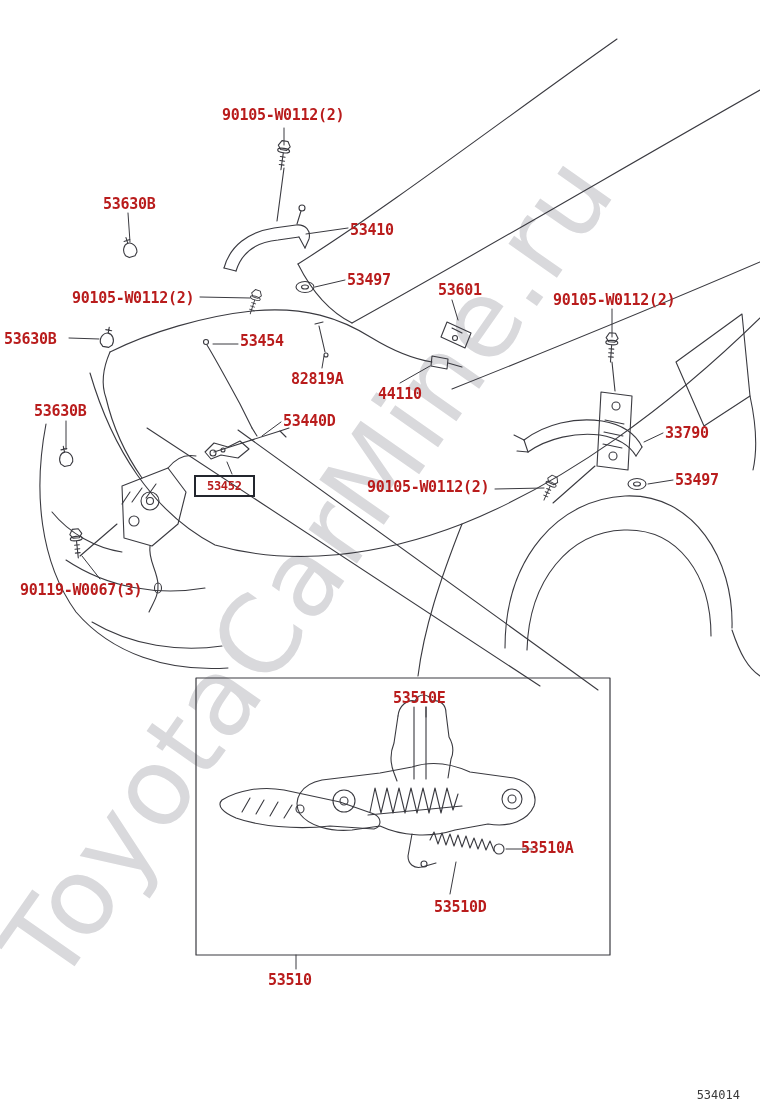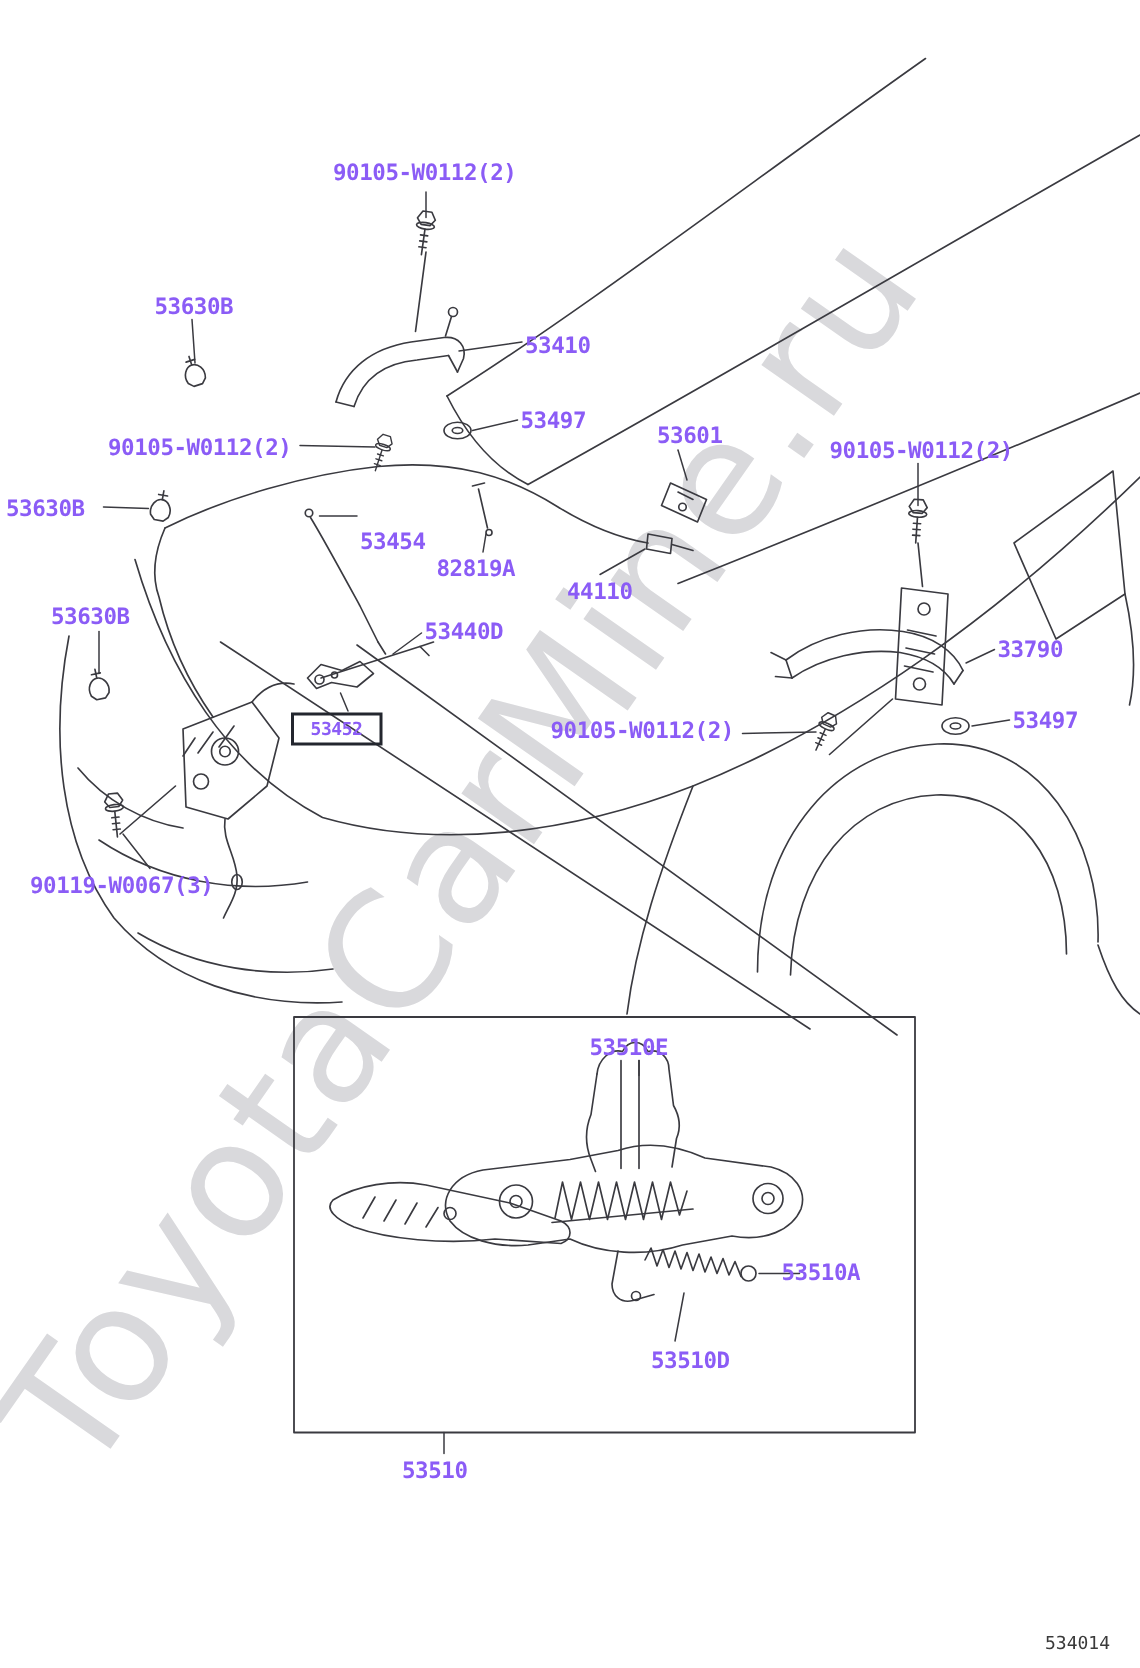--- a/index.html
+++ b/index.html
@@ -30,21 +30,21 @@
     position: absolute;
     left: 0; top: 0;
     width: 760px; height: 1112px;
     z-index: 2;
   }
   .label {
     position: absolute;
     z-index: 3;
     font-size: 15px;
     font-weight: bold;
-    color: #8b5cf6;
+    color: #b91c1c;
     letter-spacing: -0.3px;
     white-space: nowrap;
     cursor: pointer;
   }
   .label.boxed {
     border: 2px solid #23262e;
     padding: 2px 11px;
     font-size: 12px;
   }
   .footer-code {
@@ -225,21 +225,21 @@
   </svg>
 
   <div class="label" style="left:222px;top:106px">90105-W0112(2)</div>
   <div class="label" style="left:103px;top:195px">53630B</div>
   <div class="label" style="left:350px;top:221px">53410</div>
   <div class="label" style="left:347px;top:271px">53497</div>
   <div class="label" style="left:438px;top:281px">53601</div>
   <div class="label" style="left:72px;top:289px">90105-W0112(2)</div>
   <div class="label" style="left:553px;top:291px">90105-W0112(2)</div>
   <div class="label" style="left:4px;top:330px">53630B</div>
-  <div class="label" style="left:240px;top:352px">53454</div>
+  <div class="label" style="left:240px;top:332px">53454</div>
   <div class="label" style="left:291px;top:370px">82819A</div>
   <div class="label" style="left:378px;top:385px">44110</div>
   <div class="label" style="left:34px;top:402px">53630B</div>
   <div class="label" style="left:283px;top:412px">53440D</div>
   <div class="label" style="left:665px;top:424px">33790</div>
   <div class="label boxed" style="left:194px;top:475px">53452</div>
   <div class="label" style="left:367px;top:478px">90105-W0112(2)</div>
   <div class="label" style="left:675px;top:471px">53497</div>
   <div class="label" style="left:20px;top:581px">90119-W0067(3)</div>
   <div class="label" style="left:393px;top:689px">53510E</div>

